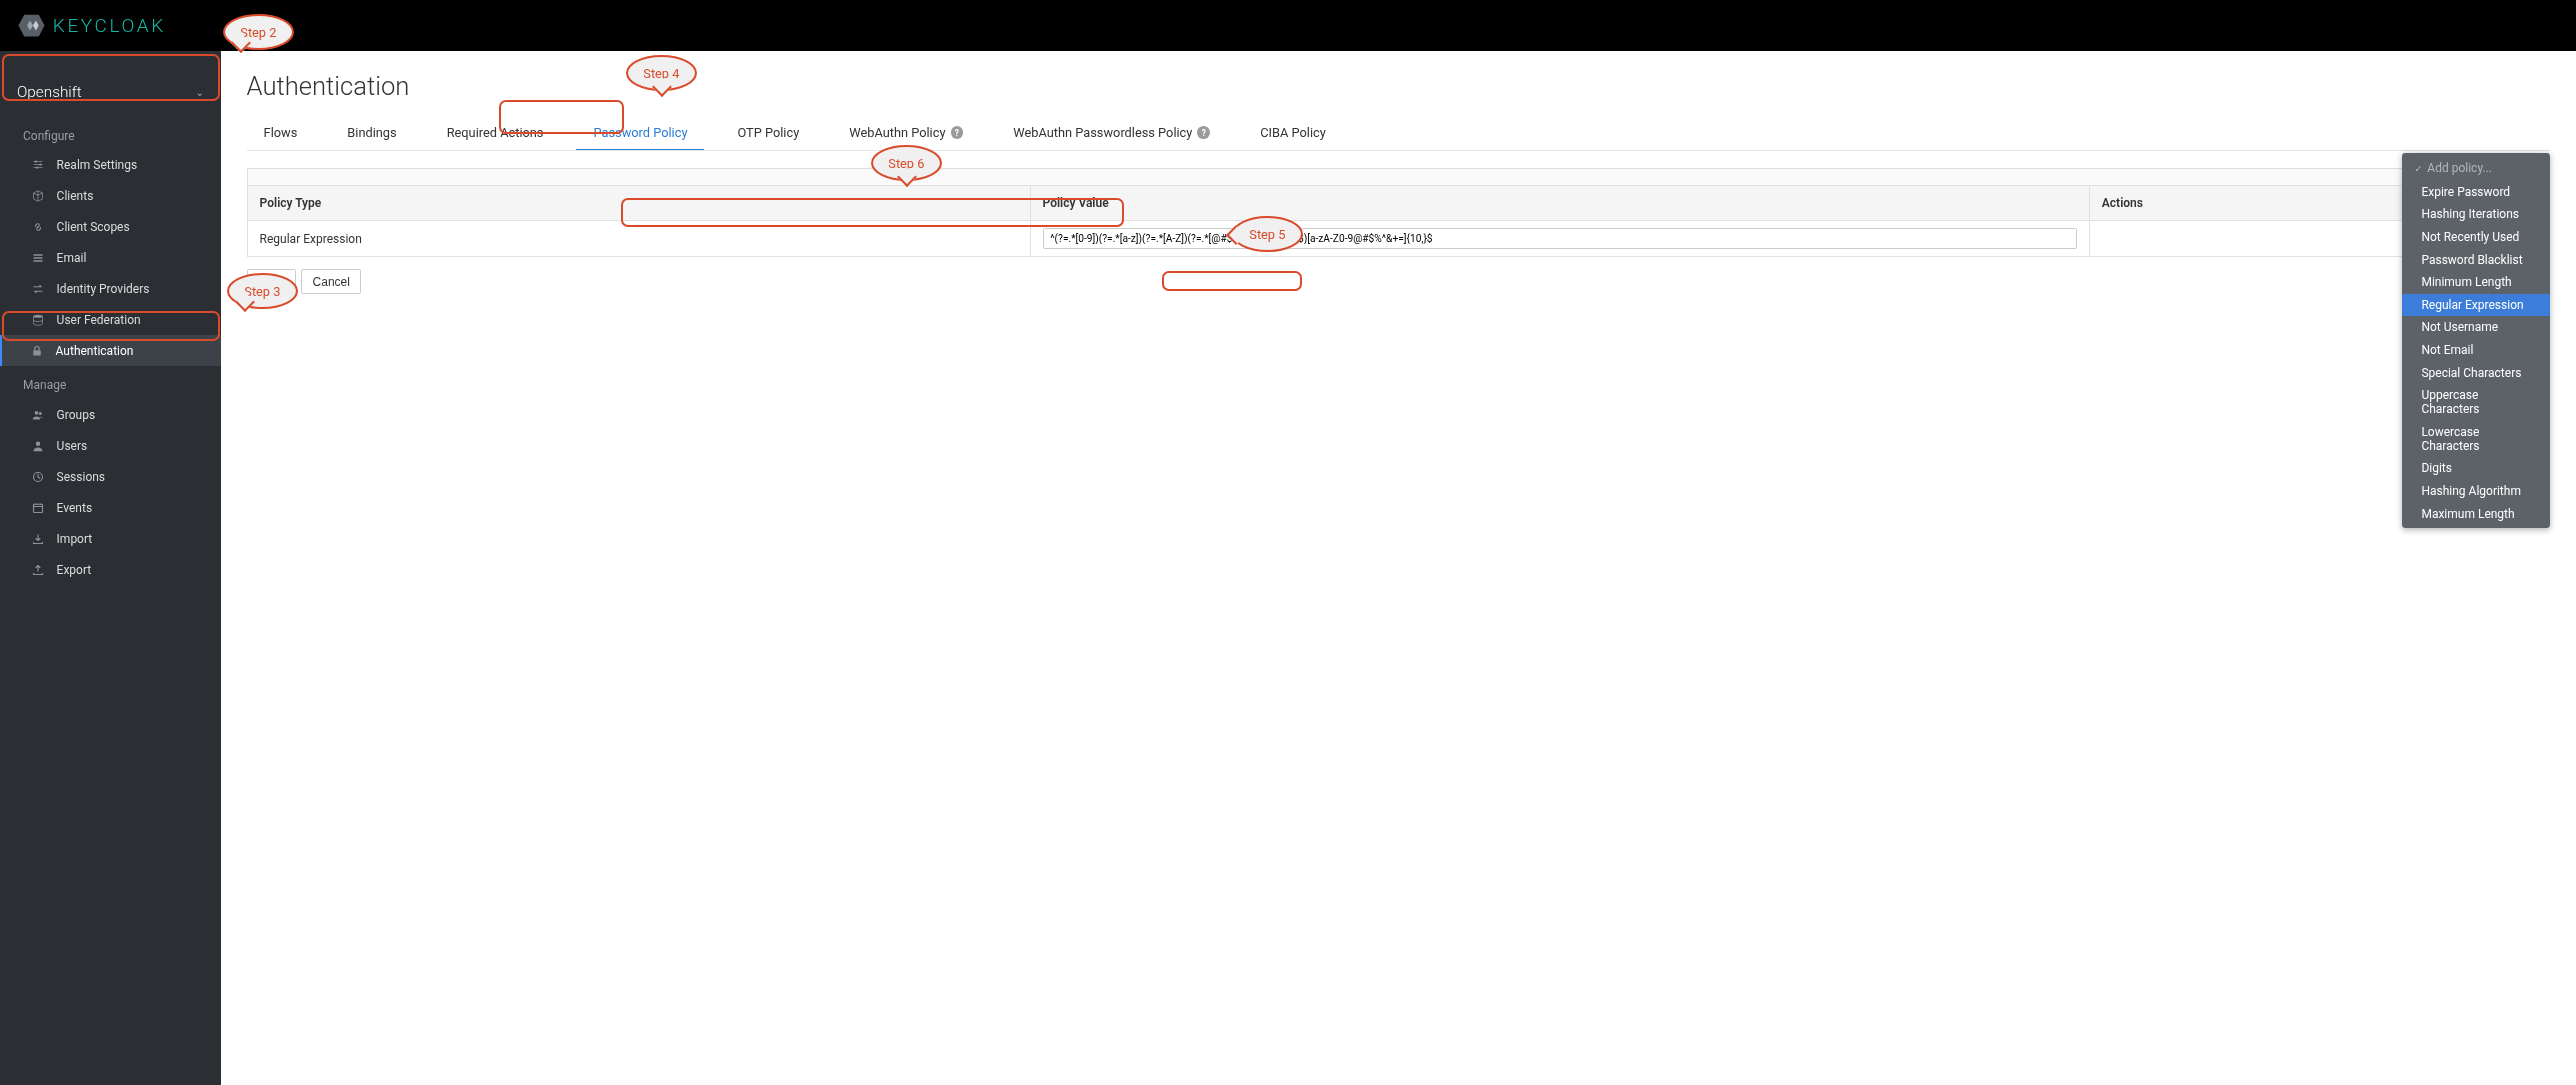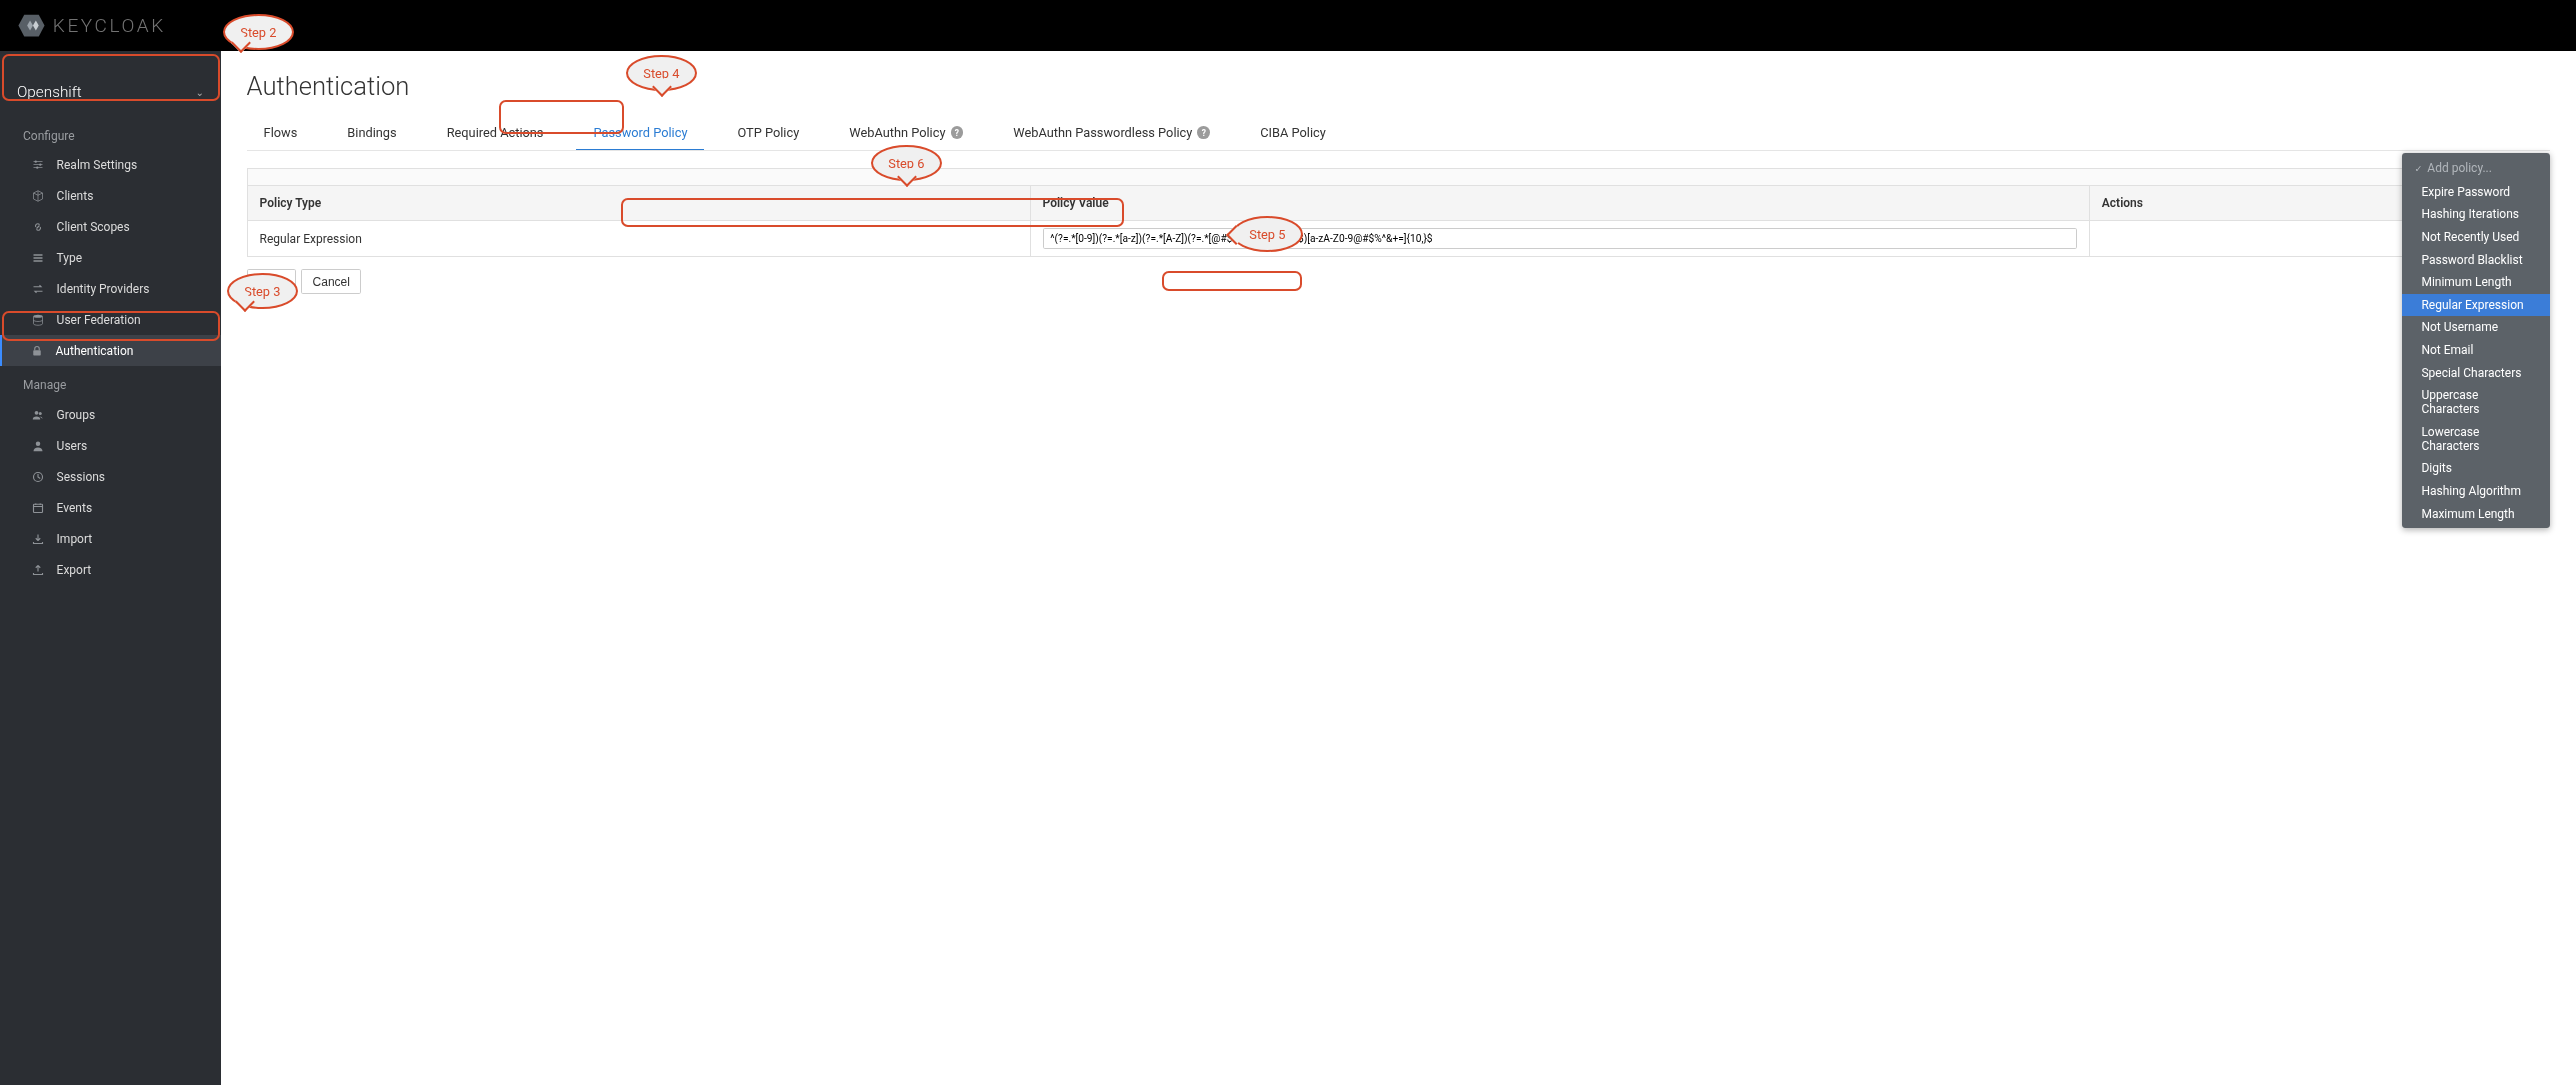--- a/index.html
+++ b/index.html
@@ -18,21 +18,21 @@
       background: #000;
       height: 51px;
       display: flex;
       align-items: center;
       padding: 0 17px;
     }
     
     .logo {
       display: flex;
       align-items: center;
-      color: #737373;
+      color: #14b8a6;
       font-size: 19px;
       font-weight: 300;
       letter-spacing: 2.6px;
     }
     
     .logo-glyph {
       width: 29px;
       height: 29px;
       margin-right: 6.8px;
       position: relative;
@@ -365,21 +365,21 @@
           <span>Client Scopes</span>
         </div>
         <div class="nav-item">
           <span class="icon">
             <svg viewBox="0 0 16 16" width="12" height="12" fill="currentColor">
               <rect x="2" y="3" width="12" height="2"></rect>
               <rect x="2" y="7" width="12" height="2"></rect>
               <rect x="2" y="11" width="12" height="2"></rect>
             </svg>
           </span>
-          <span>Type</span>
+          <span>Email</span>
         </div>
         <div class="nav-item">
           <span class="icon">
             <svg viewBox="0 0 16 16" width="12" height="12" fill="currentColor">
               <path d="M2 5h10l-2-2M14 11H4l2 2" stroke="currentColor" fill="none" stroke-width="1.5"></path>
             </svg>
           </span>
           <span>Identity Providers</span>
         </div>
         <div class="nav-item">

